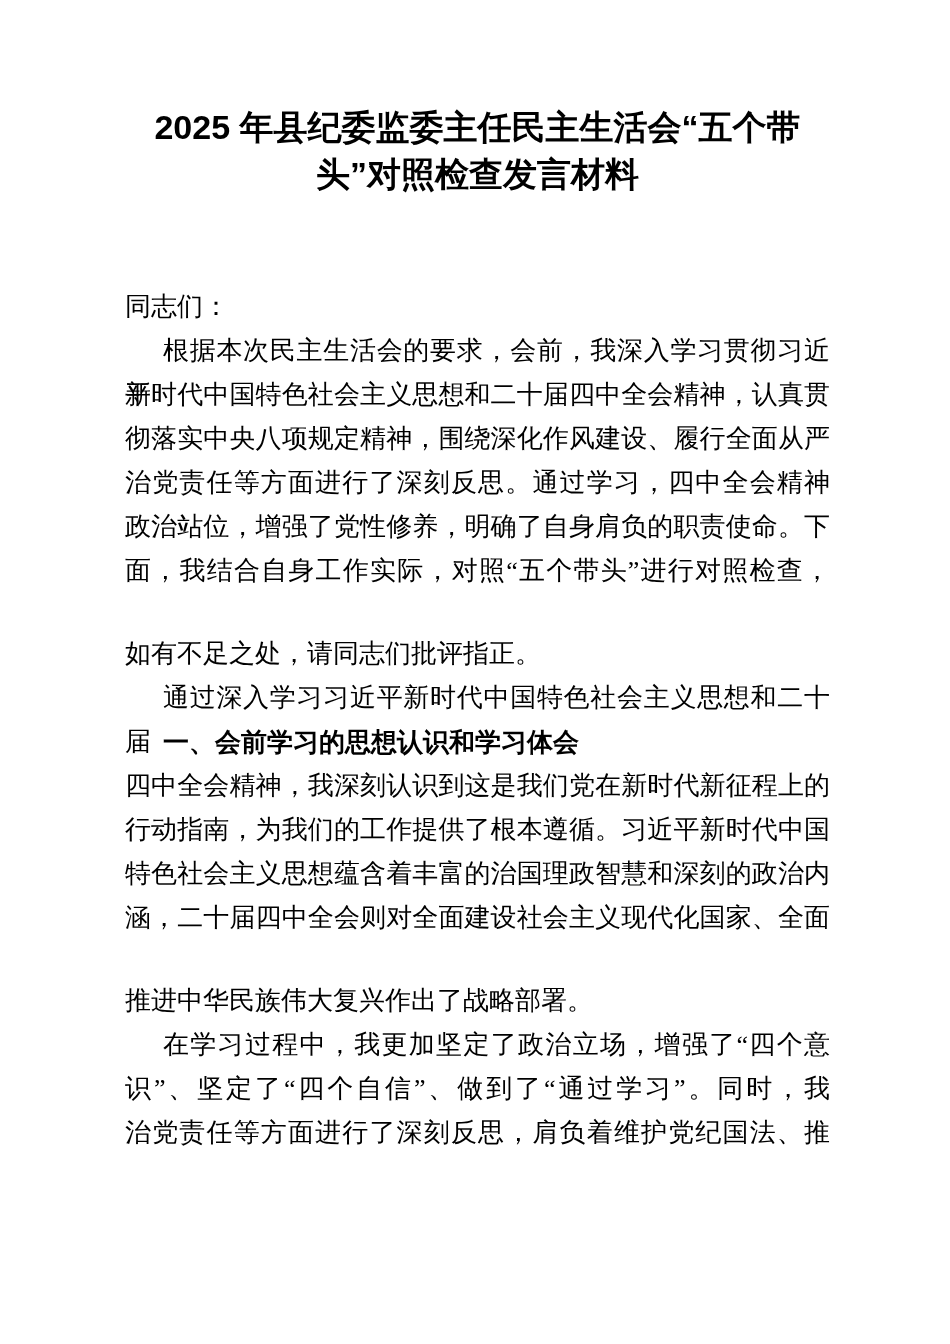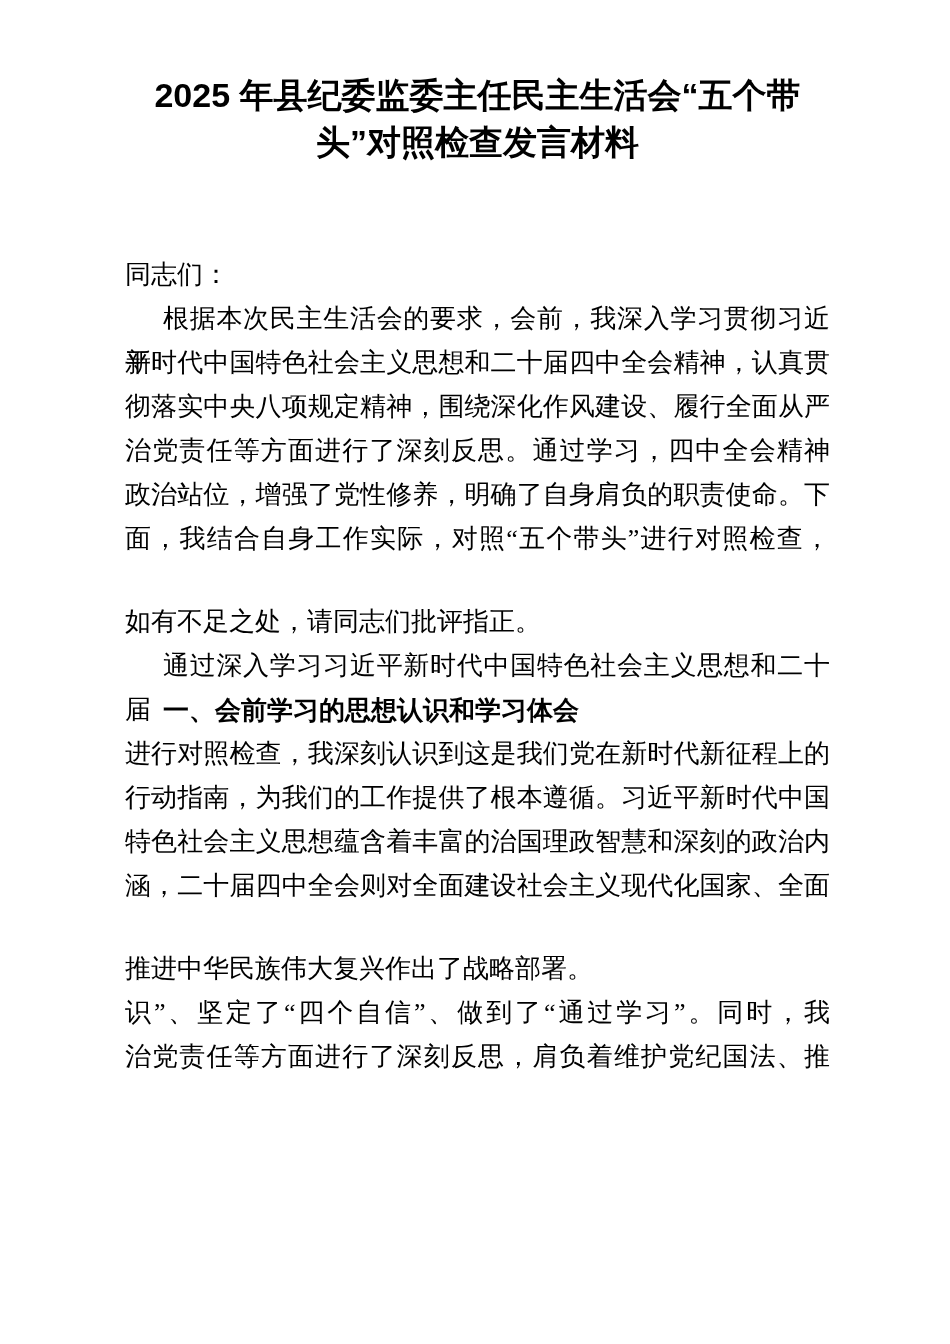--- a/index.html
+++ b/index.html
@@ -19,21 +19,21 @@
     height: 1344px;
     background: #ffffff;
   }
   .content {
     position: absolute;
     left: 125px;
     top: 0;
     width: 705px;
   }
   .doc-title {
-    margin-top: 72px;
+    margin-top: 104px;
     text-align: center;
     font-family: "Liberation Sans", sans-serif;
     font-weight: bold;
     font-size: 34px;
     line-height: 47px;
     color: #000000;
   }
   .doc-body {
     margin-top: 87px;
   }
@@ -80,22 +80,23 @@
         <div class="line salutation">同志们：</div>
         <div class="line first">根据本次民主生活会的要求，会前，我深入学习贯彻习近平</div>
         <div class="line mid">新时代中国特色社会主义思想和二十届四中全会精神，认真贯</div>
         <div class="line mid">彻落实中央八项规定精神，围绕深化作风建设、履行全面从严</div>
         <div class="line mid">治党责任等方面进行了深刻反思。通过学习，四中全会精神</div>
         <div class="line mid">政治站位，增强了党性修养，明确了自身肩负的职责使命。下</div>
         <div class="line mid">面，我结合自身工作实际，对照“五个带头”进行对照检查，</div>
         <div class="line last">如有不足之处，请同志们批评指正。</div>
         <div class="line first">通过深入学习习近平新时代中国特色社会主义思想和二十届</div>
         <div class="line heading">一、会前学习的思想认识和学习体会</div>
-        <div class="line mid">进行对照检查，我深刻认识到这是我们党在新时代新征程上的</div>
+        <div class="line mid">四中全会精神，我深刻认识到这是我们党在新时代新征程上的</div>
         <div class="line mid">行动指南，为我们的工作提供了根本遵循。习近平新时代中国</div>
         <div class="line mid">特色社会主义思想蕴含着丰富的治国理政智慧和深刻的政治内</div>
         <div class="line mid">涵，二十届四中全会则对全面建设社会主义现代化国家、全面</div>
         <div class="line last">推进中华民族伟大复兴作出了战略部署。</div>
+        <div class="line first">在学习过程中，我更加坚定了政治立场，增强了“四个意</div>
         <div class="line mid">识”、坚定了“四个自信”、做到了“通过学习”。同时，我</div>
         <div class="line mid">治党责任等方面进行了深刻反思，肩负着维护党纪国法、推</div>
       </div>
   </div>
 </div>
 
 </body></html>

